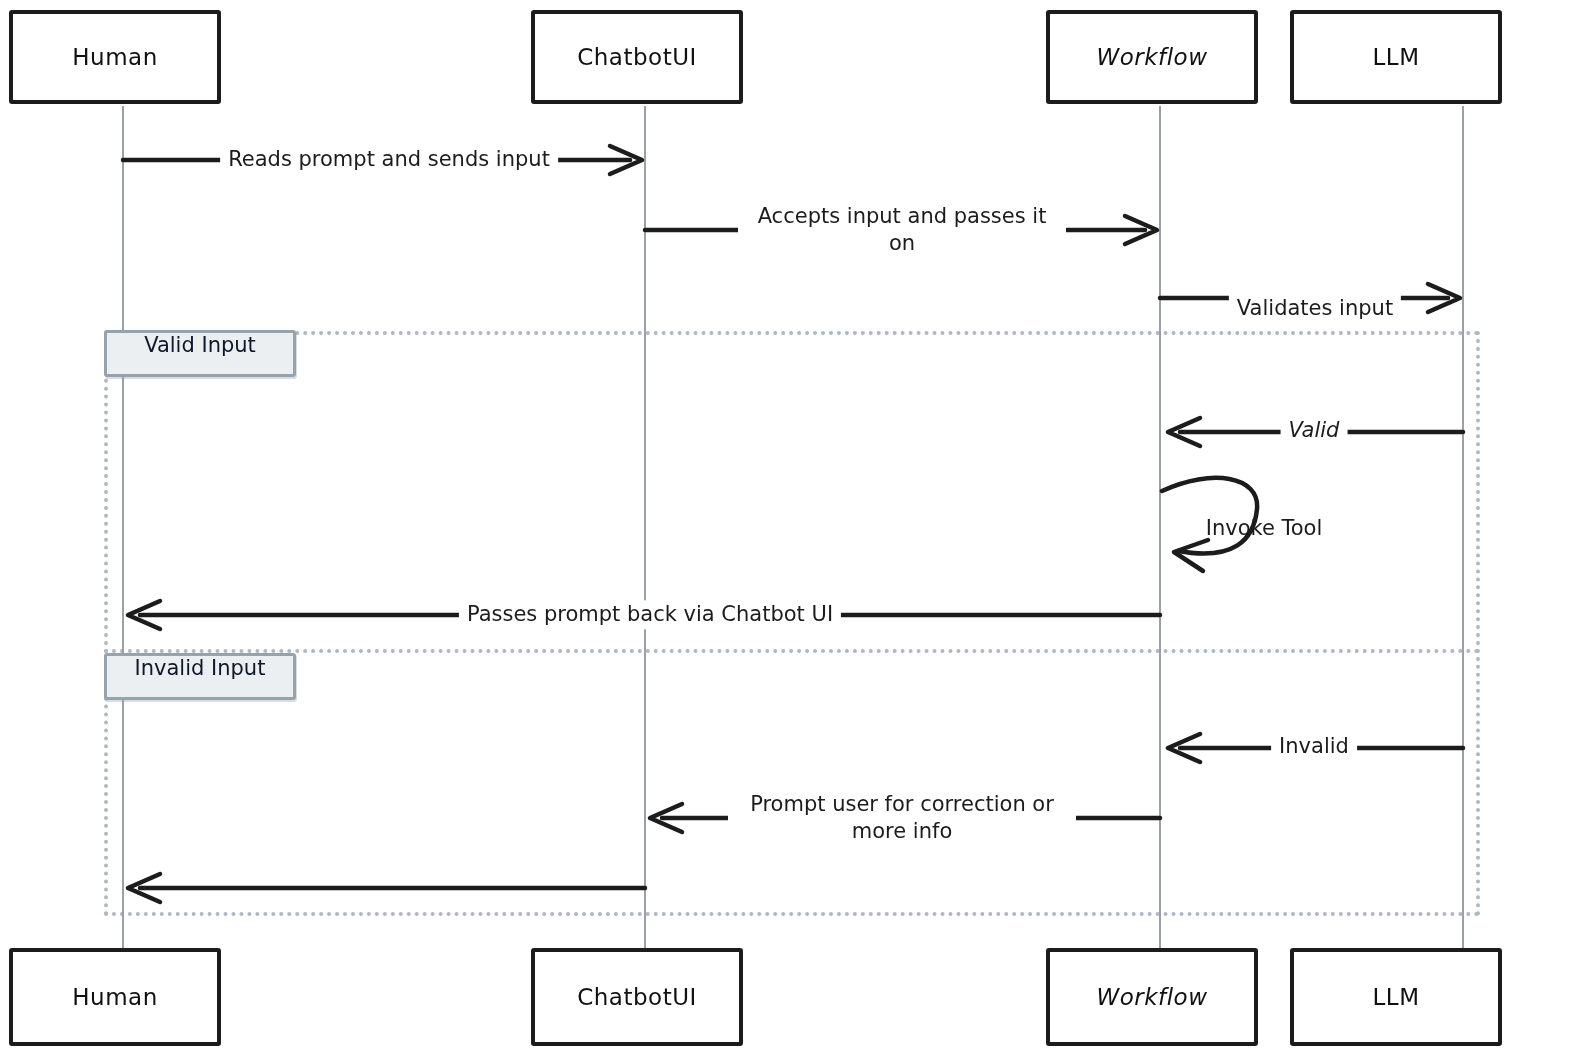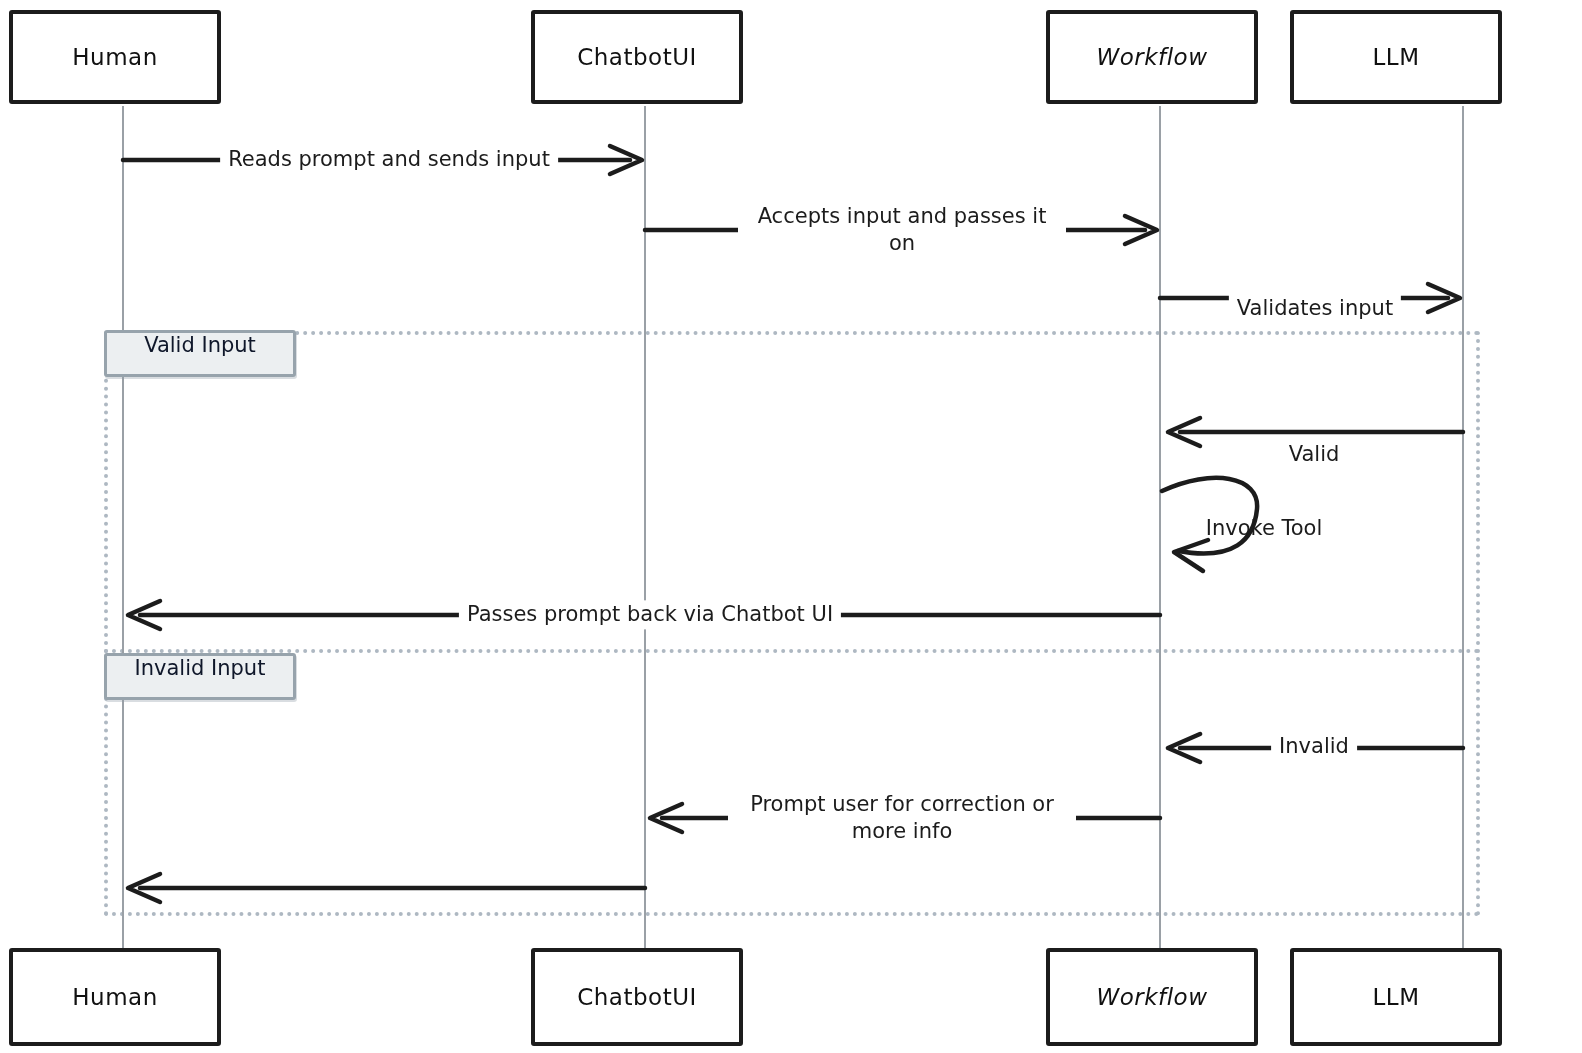--- a/index.html
+++ b/index.html
@@ -75,21 +75,21 @@
     line-height: 1.3;
     text-align: center;
     color: #1c1c1c;
     white-space: nowrap;
   }
   .msg.wrap { white-space: normal; }
   .msg.no-bg { background: transparent; padding: 0; }
   .m1 { left: 389px;  top: 160px; }
   .m2 { left: 902px;  top: 230px; width: 312px; }
   .m3 { left: 1315px; top: 309px; }
-  .m4 { left: 1314px; top: 455px; }
+  .m4 { left: 1314px; top: 431px; font-style: italic; }
   .m5 { left: 1264px; top: 529px; }
   .m6 { left: 650px;  top: 615px; }
   .m7 { left: 1314px; top: 747px; }
   .m8 { left: 902px;  top: 818px; width: 332px; }
   .m9 { left: 384px;  top: 888px; width: 300px; }
 </style>
 </head>
 <body>
 
 <div class="canvas">

